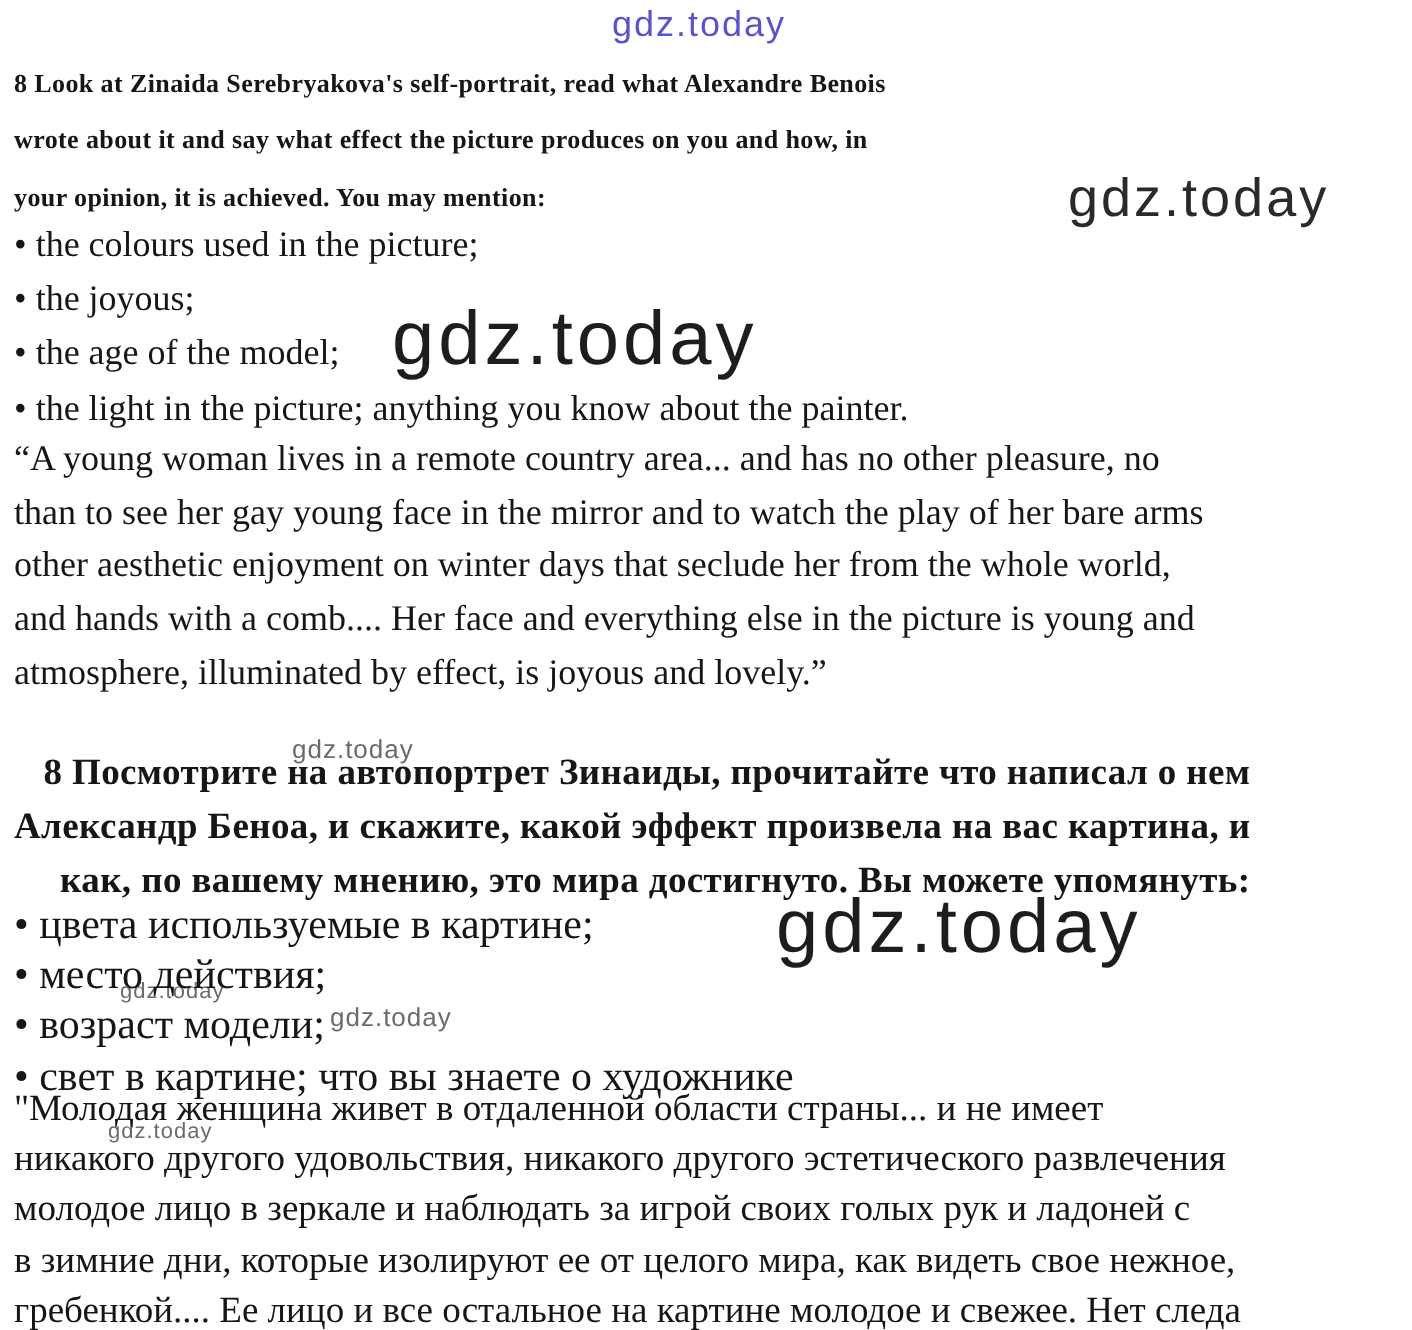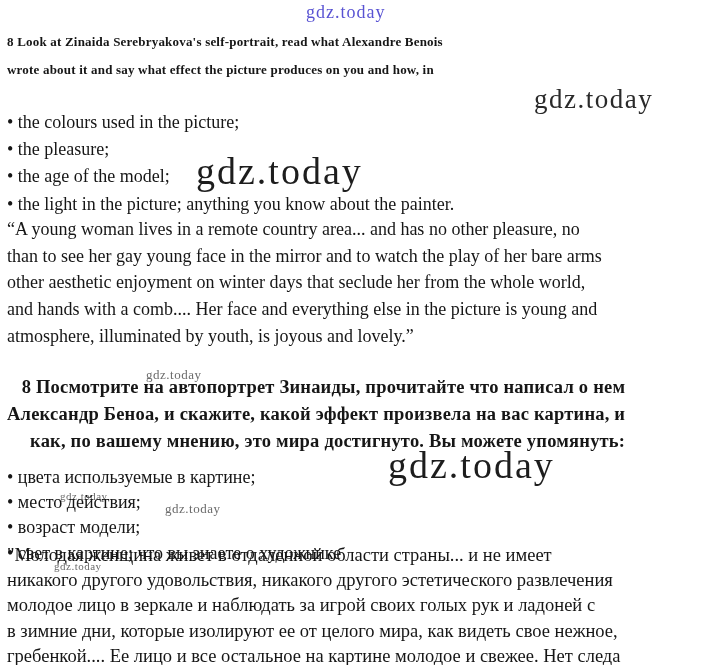--- a/index.html
+++ b/index.html
@@ -18,31 +18,31 @@
   .en-heading { top: 28px; font-weight: bold; font-size: 13px; }
   .en-heading .line { line-height: 28.3px; letter-spacing: 0.2px; }
   .en-bullets { top: 109px; font-size: 18px; }
   .en-bullets .line { line-height: 27.2px; }
   .en-quote { top: 216px; font-size: 18px; }
   .en-quote .line { line-height: 26.7px; }
 
   
   .ru-heading { top: 374px; font-weight: bold; font-size: 18.5px; }
   .ru-heading .line { line-height: 27.2px; letter-spacing: 0.2px; text-align: right; }
-  .ru-bullets { top: 465px; font-size: 18px; }
+  .ru-bullets { top: 450px; font-size: 21px; }
   .ru-bullets .line { line-height: 25.2px; }
   .ru-quote { top: 543px; font-size: 18.5px; }
   .ru-quote .line { line-height: 25.2px; }
 
   .bullet-line::before { content: "\2022\00a0"; }
 
   
   .wm {
     position: absolute;
-    font-family: Liberation Serif, serif;
+    font-family: Liberation Sans, sans-serif;
     font-weight: 200;
     white-space: nowrap;
     pointer-events: none;
   }
   .wm-top-blue   { left: 306px; top: 2px;   font-size: 18px; color: #3c35cb; opacity: 0.85; letter-spacing: 1px; }
   .wm-right-dark { left: 534px; top: 84px;  font-size: 27px; color: #2a2a2a; letter-spacing: 1.5px; }
   .wm-model      { left: 196px; top: 149px; font-size: 38px; color: #1d1d1d; letter-spacing: 2px; }
   .wm-small-1    { left: 146px; top: 367px; font-size: 13px; color: #6b6b6b; letter-spacing: 0.5px; }
   .wm-large-2    { left: 388px; top: 443px; font-size: 38px; color: #1d1d1d; letter-spacing: 2px; }
   .wm-tiny-1     { left: 60px;  top: 490px; font-size: 11px; color: #6b6b6b; letter-spacing: 0.5px; }
@@ -57,35 +57,36 @@
 <span class="wm wm-model">gdz.today</span>
 <span class="wm wm-small-1">gdz.today</span>
 <span class="wm wm-large-2">gdz.today</span>
 <span class="wm wm-tiny-1">gdz.today</span>
 <span class="wm wm-small-2">gdz.today</span>
 <span class="wm wm-tiny-2">gdz.today</span>
 
 <div class="block en-heading">
     <span class="line">8 Look at Zinaida Serebryakova's self-portrait, read what Alexandre Benois</span>
     <span class="line">wrote about it and say what effect the picture produces on you and how, in</span>
+    <span class="line">your opinion, it is achieved. You may mention:</span>
   </div>
 
 <div class="block en-bullets">
     <span class="line bullet-line">the colours used in the picture;</span>
-    <span class="line bullet-line">the pleasure;</span>
+    <span class="line bullet-line">the joyous;</span>
     <span class="line bullet-line">the age of the model;</span>
     <span class="line bullet-line">the light in the picture; anything you know about the painter.</span>
   </div>
 
 <div class="block en-quote">
     <span class="line">“A young woman lives in a remote country area... and has no other pleasure, no</span>
     <span class="line">than to see her gay young face in the mirror and to watch the play of her bare arms</span>
     <span class="line">other aesthetic enjoyment on winter days that seclude her from the whole world,</span>
     <span class="line">and hands with a comb.... Her face and everything else in the picture is young and</span>
-    <span class="line">atmosphere, illuminated by youth, is joyous and lovely.”</span>
+    <span class="line">atmosphere, illuminated by effect, is joyous and lovely.”</span>
   </div>
 
 <div class="block ru-heading">
     <span class="line">8 Посмотрите на автопортрет Зинаиды, прочитайте что написал о нем</span>
     <span class="line">Александр Беноа, и скажите, какой эффект произвела на вас картина, и</span>
     <span class="line">как, по вашему мнению, это мира достигнуто. Вы можете упомянуть:</span>
   </div>
 
 <div class="block ru-bullets">
     <span class="line bullet-line">цвета используемые в картине;</span>

